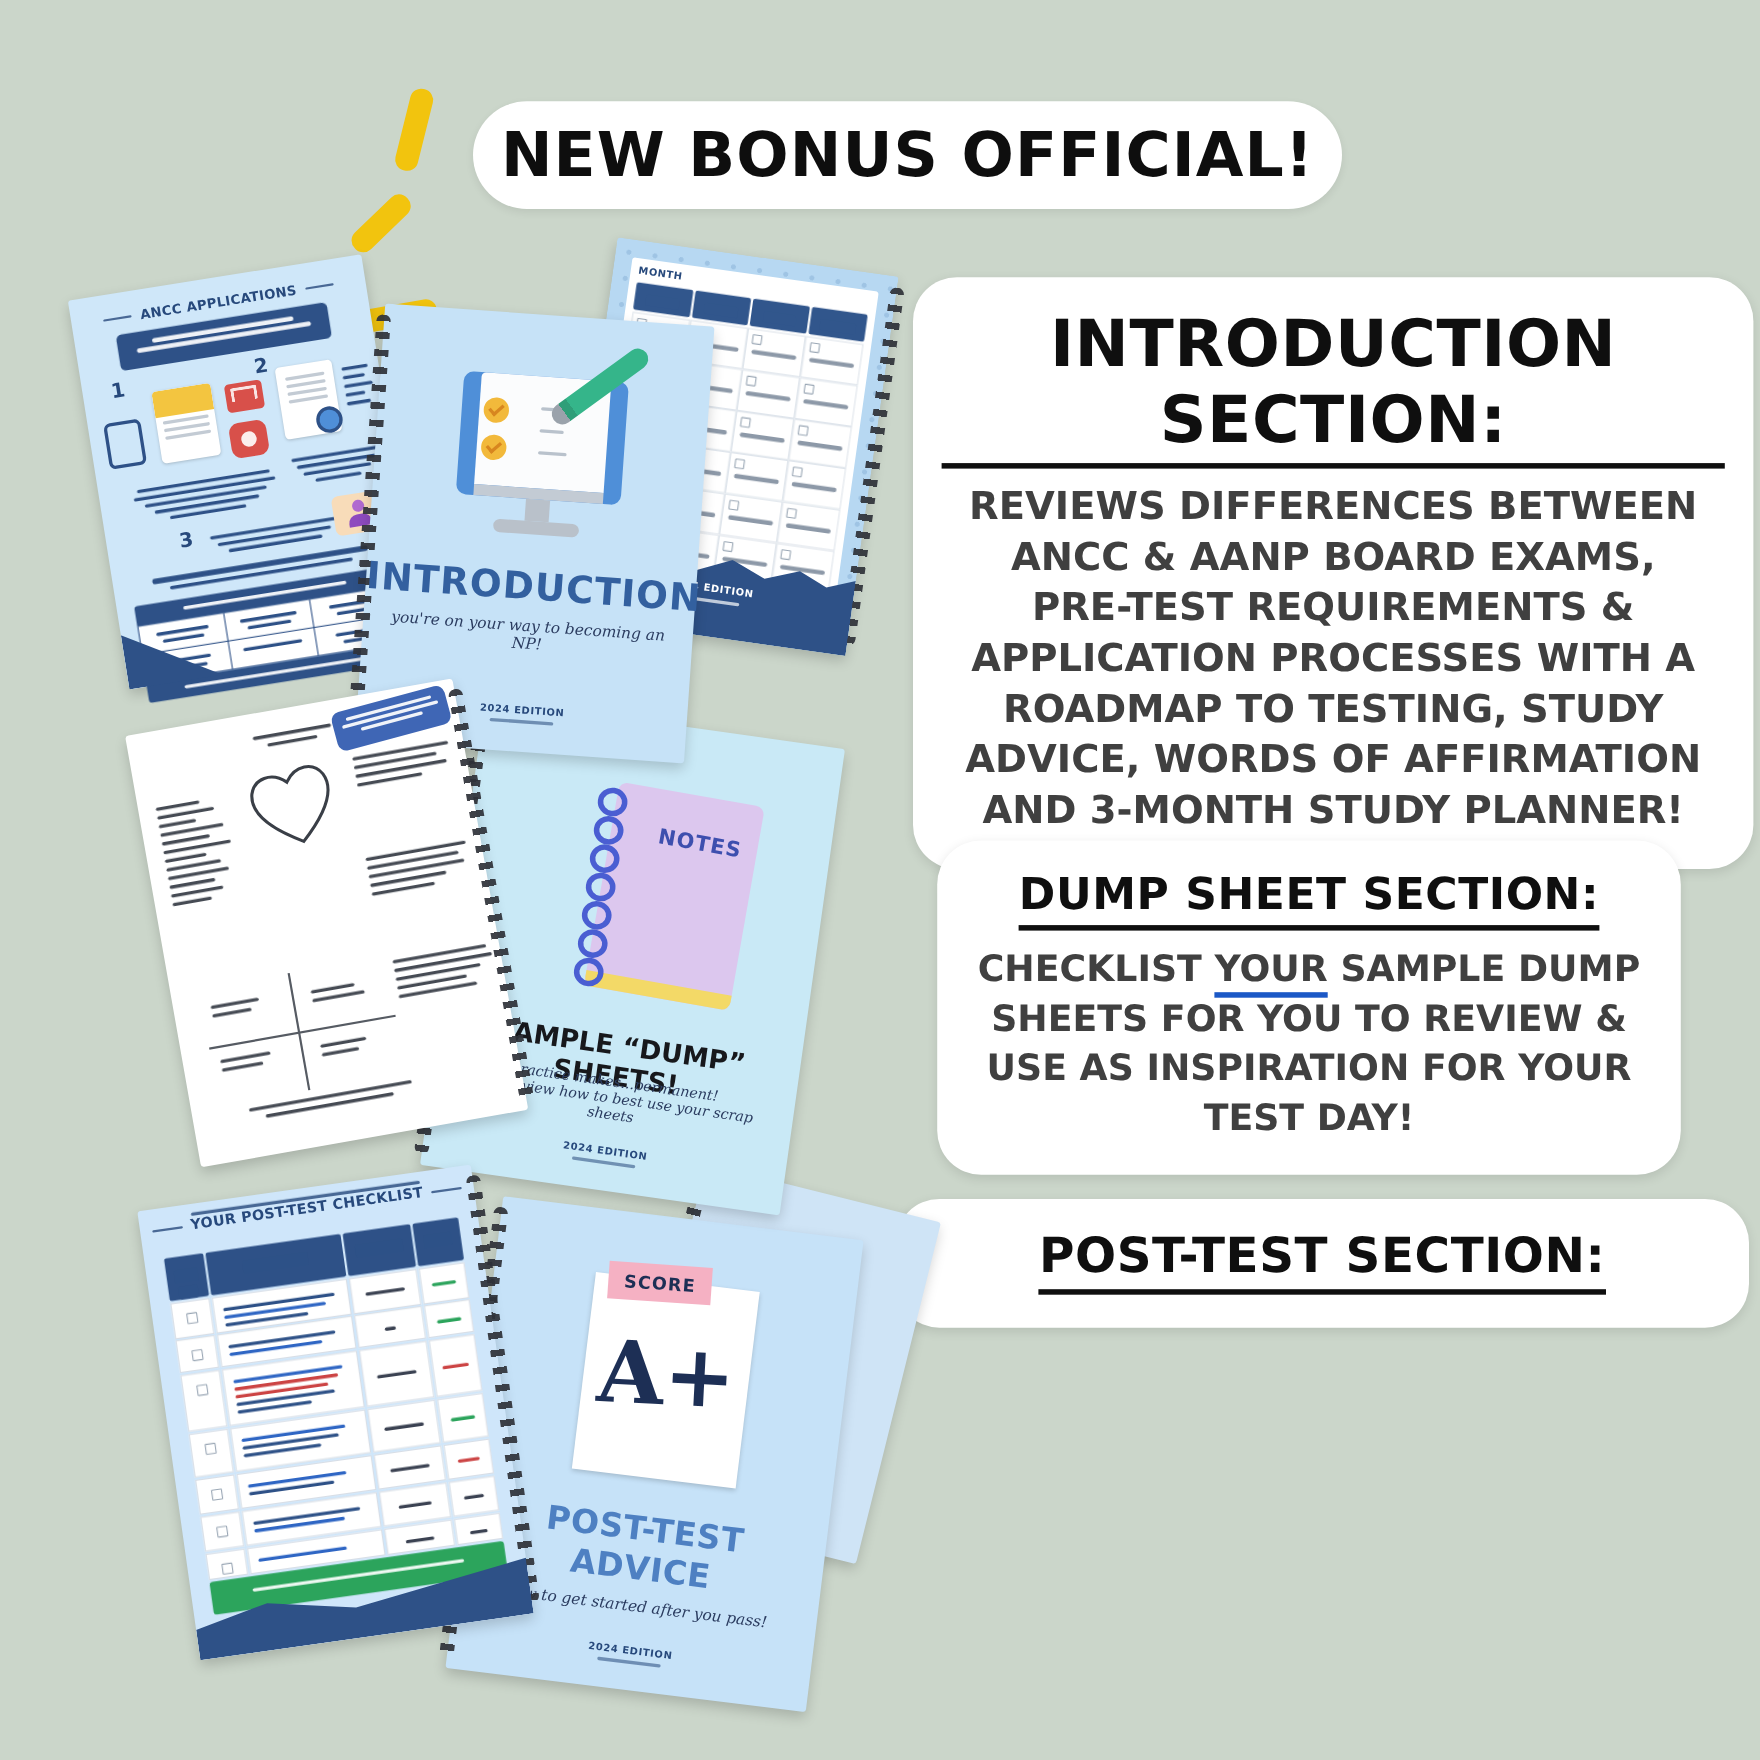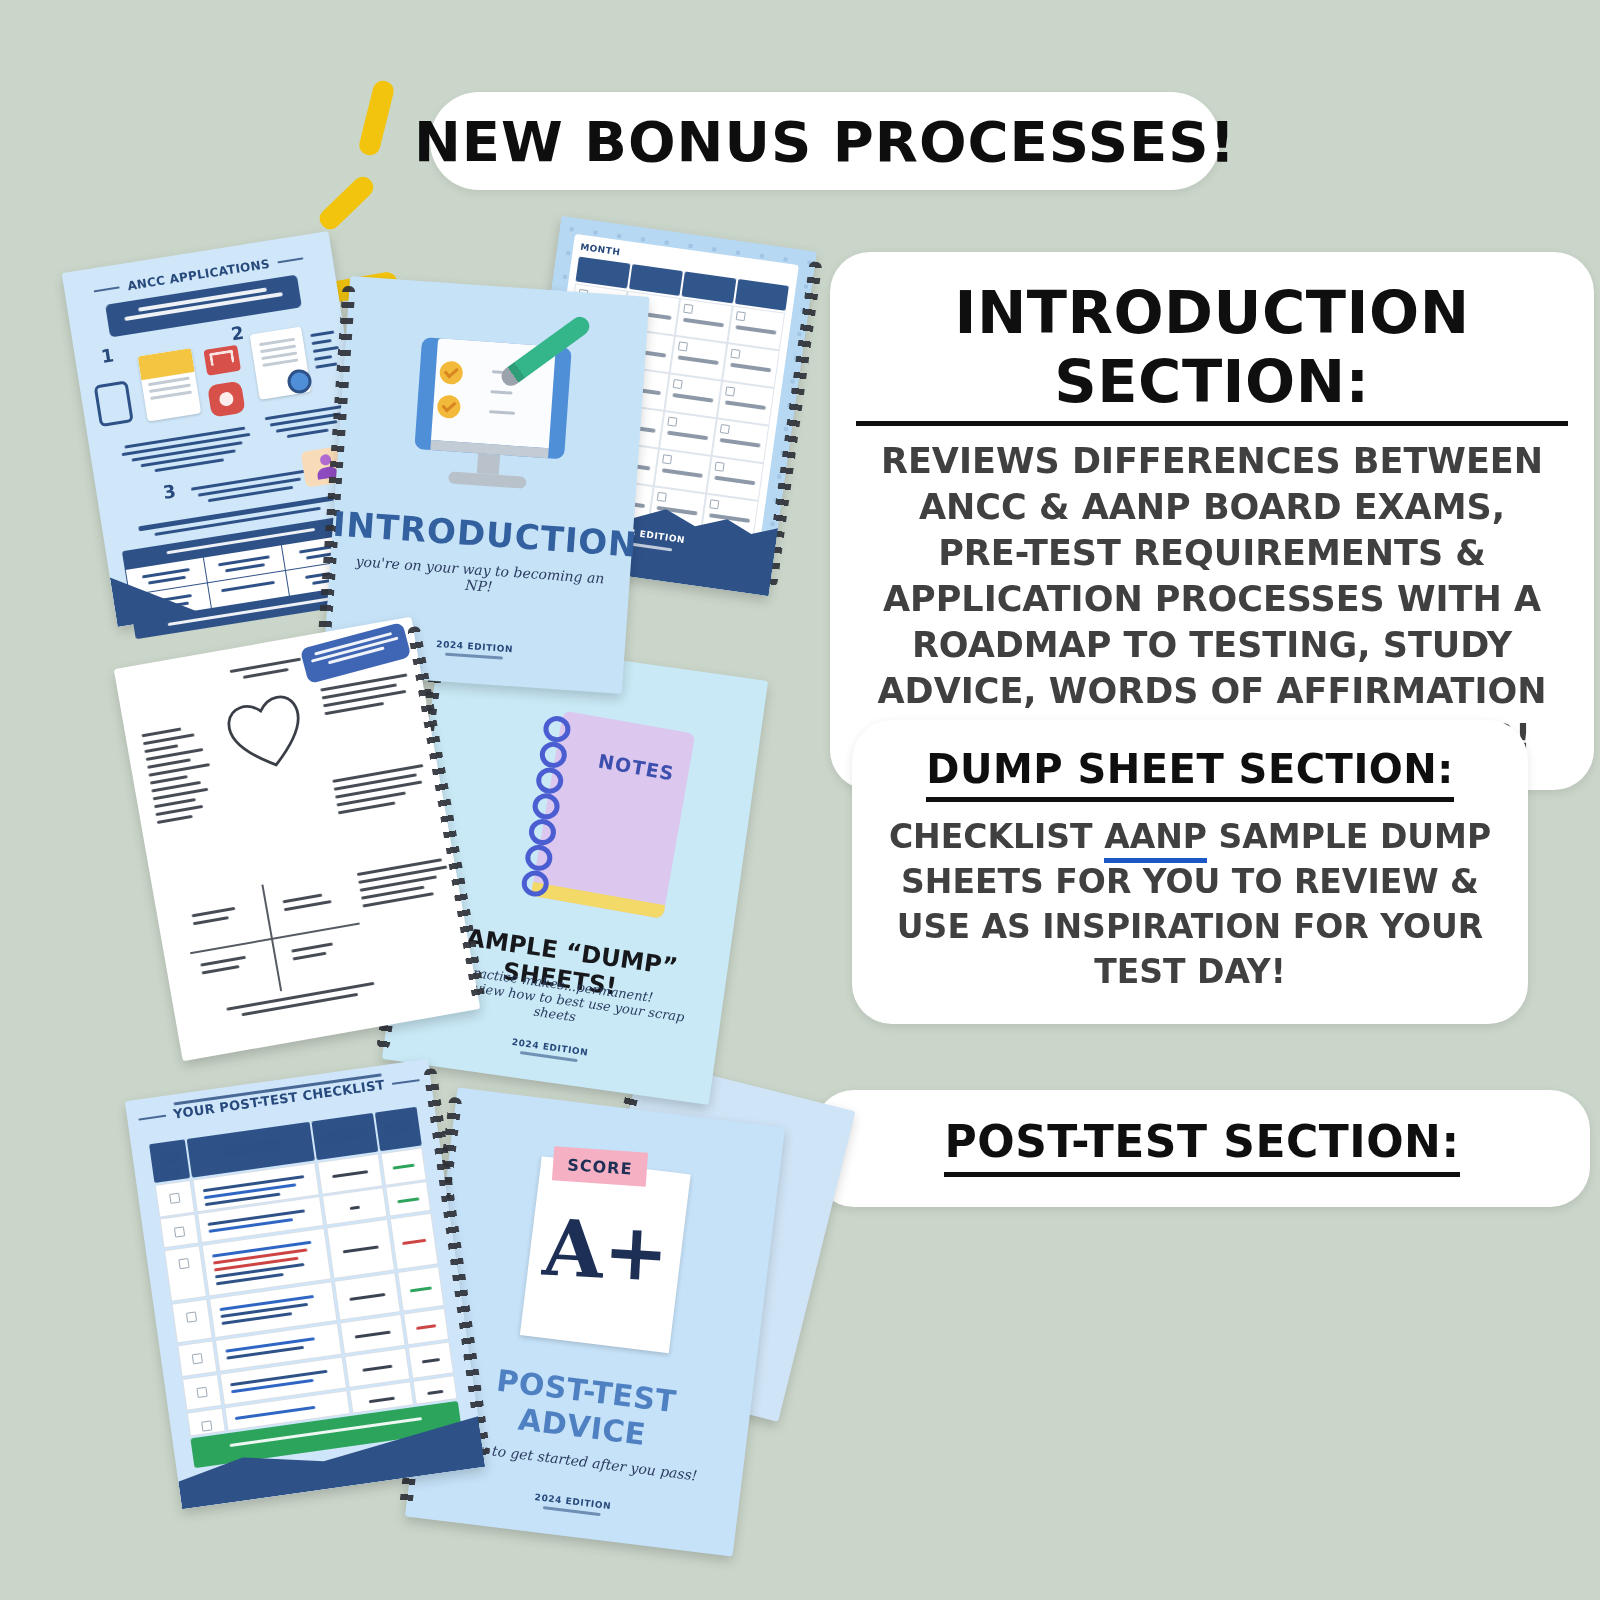--- a/index.html
+++ b/index.html
@@ -94,21 +94,21 @@
   .calfoot i{display:block;width:54px;height:3px;background:#ffffff;opacity:.7;border-radius:2px;margin:3px auto 0;}
 
   
   .sticker{position:absolute;background:#ffffff;border-radius:40px;padding:26px 26px 30px;
            box-shadow:0 3px 10px rgba(0,0,0,.10);text-align:center;}
   .sticker h2{margin:0;color:#0f0f0f;font-weight:800;letter-spacing:.5px;}
   .sticker h2 span{display:inline-block;border-bottom:5px solid #0f0f0f;padding-bottom:5px;}
   .sticker p{margin:12px 0 0;color:#404040;font-weight:800;white-space:pre-line;}
   .s1{left:830px;top:252px;width:712px;}
   .s1 h2{font-size:59px;} .s1 p{font-size:35px;line-height:46px;}
-  .s2{left:852px;top:720px;width:624px;}
+  .s2{left:852px;top:764px;width:624px;}
   .s2 h2{font-size:40px;} .s2 p{font-size:33px;line-height:45px;}
   .s3{left:814px;top:1090px;width:724px;}
   .s3 h2{font-size:44px;} .s3 p{font-size:34px;line-height:46px;}
   .uword{border-bottom:5px solid #1b58c6;padding-bottom:2px;}
 
   
   .dumppage{left:146px;top:640px;width:302px;height:398px;background:#ffffff;transform:rotate(-10deg);z-index:6;border-radius:3px;}
   .blabel{position:absolute;right:8px;top:8px;width:106px;height:32px;background:#3f66b5;border-radius:8px;transform:rotate(-5deg);padding-top:4px;}
   .blabel .wbar{height:3px;}
   .heart{position:absolute;left:92px;top:46px;transform:rotate(-6deg);}
@@ -158,21 +158,21 @@
 </style>
 </head>
 <body>
 
 <div id="canvas">
 
   <div class="burst-ray ray1"></div>
   <div class="burst-ray ray2"></div>
   <div class="burst-ray ray3"></div>
   <div class="title-pill">
-    <span>NEW BONUS PROCESSES!</span>
+    <span>NEW BONUS OFFICIAL!</span>
   </div>
 
   <div class="book ancc">
     <div class="ttl">
       <i class="dash"></i>
         <b>ANCC APPLICATIONS</b>
         <i class="dash"></i>
     </div>
     <div class="banner fuzz">
       <div class="wbar" style="width:130px"></div>
@@ -515,21 +515,21 @@
     <div class="tag script">practice makes...permanent!
 let's review how to best use your scrap sheets</div>
     <div class="edition" style="bottom:24px">
       <b>2024 EDITION</b>
         <i></i>
     </div>
   </div>
 
   <div class="sticker s2">
     <h2><span>DUMP SHEET SECTION:</span></h2>
-    <p><span>CHECKLIST </span><span class="uword">AANP</span><span> SAMPLE DUMP
+    <p><span>CHECKLIST </span><span class="uword">YOUR</span><span> SAMPLE DUMP
 SHEETS FOR YOU TO REVIEW &amp;
 USE AS INSPIRATION FOR YOUR
 TEST DAY!</span></p>
   </div>
 
   <div class="book backsheet">
     <div class="spiral left"></div>
   </div>
 
   <div class="book clpage">

